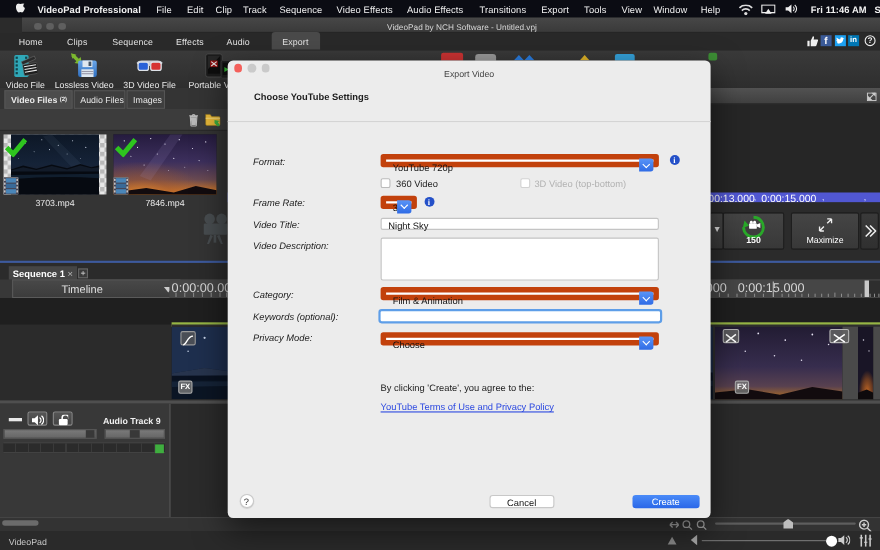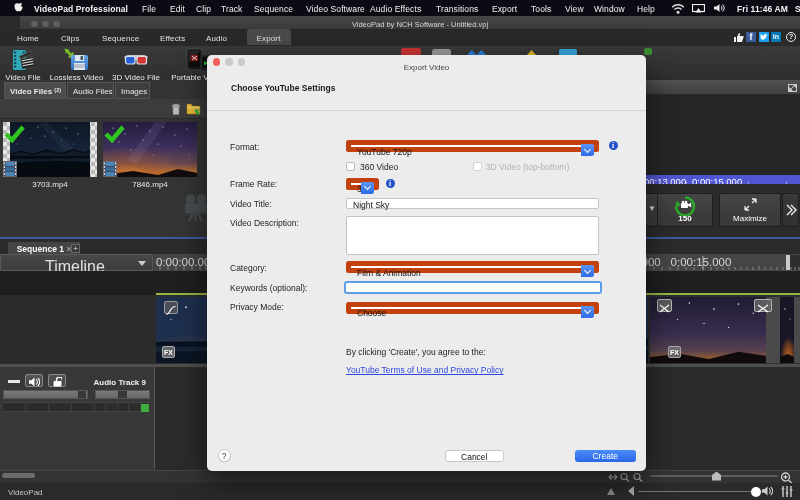--- a/index.html
+++ b/index.html
@@ -35,26 +35,26 @@
 
 
 #prevhead { left:207px; top:80px; width:593px; height:15px; background:linear-gradient(#525252,#404040); border-bottom:1px solid #2a2a2a;}
 #prevarea { left:207px; top:95px; width:593px; height:80px; background:#262626; }
 #bluebar { left:207px; top:175px; width:593px; height:9px; background:#5157d2; color:#fff; font-size:9.5px; }
 #ctrlarea { left:207px; top:184px; width:593px; height:53px; background:#2b2b2b; }
 .cbtn { position:absolute; top:9px; height:34px; background:linear-gradient(#454545,#383838); border:1px solid #1e1e1e; border-radius:2px; color:#fff; font-size:8px; text-align:center; }
 
 
 #seqrow { left:0; top:237px; width:800px; height:17px; background:#2b2b2b; border-top:2px solid #3d5a9e; }
-#seqtab { position:absolute; left:8px; top:3px; width:72px; height:14px; background:#454545; color:#fff; font-size:8.5px; font-weight:bold; padding-top:2px; text-align:center; }
+#seqtab { position:absolute; left:8px; top:3px; width:62px; height:14px; background:#454545; color:#fff; font-size:8.5px; font-weight:bold; padding-top:2px; text-align:center; }
 #plustab { position:absolute; left:71px; top:5px; width:9px; height:9px; background:#3a3a3a; border:1px solid #666; color:#ddd; font-size:8px; line-height:7px; text-align:center; }
 
 
 #tlrow { left:0; top:254px; width:800px; height:17px; background:#383838; }
-#tldrop { position:absolute; left:0; top:0; width:153px; height:17px; background:linear-gradient(#484848,#3c3c3c); border:1px solid #5a5a5a; color:#e0e0e0; font-size:16px; }
+#tldrop { position:absolute; left:11px; top:0; width:153px; height:17px; background:linear-gradient(#484848,#3c3c3c); border:1px solid #5a5a5a; color:#e0e0e0; font-size:10px; }
 #ruler { position:absolute; left:154px; top:0; width:646px; height:17px; background:#464646; color:#d0d0d0; font-size:9.5px; overflow:hidden; }
 
 #gaprow { left:0; top:271px; width:800px; height:24px; background:#1f1f1f; }
 
 
 #vtrack { left:0; top:295px; width:800px; height:69px; }
 .thead { position:absolute; left:0; top:0; width:155px; height:100%; background:#383838; border-right:1px solid #555; color:#efefef; font-size:8px; }
 .tbtn { position:absolute; width:18px; height:13px; background:linear-gradient(#555,#444); border:1px solid #888; border-radius:2px; }
 #vcontent { position:absolute; left:156px; top:0; width:644px; height:69px; background:#2e2e2e; }
 
@@ -63,21 +63,21 @@
 
 
 #scrollrow { left:0; top:470px; width:800px; height:13px; background:#333; border-top:1px solid #444; }
 
 #statusbar { left:0; top:483px; width:800px; height:17px; background:#2a2a2a; color:#c9c9c9; font-size:8px; }
 
 
 #dialog { left:207px; top:55px; width:439px; height:416px; background:#ececec; border-radius:5px; box-shadow:0 10px 30px rgba(0,0,0,.55); color:#1c1c1c; }
 #dialog .hdr { position:absolute; left:0; top:0; width:100%; height:18px; text-align:center; font-size:8px; color:#444; }
 #dlgsep { position:absolute; left:0; top:55px; width:100%; height:1px; background:#d4d4d4; }
-.dlbl { position:absolute; left:23px; font-size:8.5px; color:#1c1c1c; }
+.dlbl { position:absolute; left:23px; font-size:8.5px; color:#1c1c1c;font-style:italic; }
 .dfield { position:absolute; left:139px; width:253px; background:#fff; border:1px solid #c4c4c4; border-radius:2px; font-size:8.5px; color:#111; }
 .dselect { position:absolute; left:139px; width:253px; height:12px; background:#fff; border:5px solid #c2410c; border-radius:2.5px; font-size:8.5px; color:#111; }
 .bluebtn { position:absolute; right:0; top:-1px; width:13px; height:12px; background:linear-gradient(#5a95f8,#2f6be5); border-radius:0 2.5px 2.5px 0; }
 .bluebtn:after { content:""; position:absolute; left:3.6px; top:2.8px; width:4px; height:4px; border-right:1.4px solid #fff; border-bottom:1.4px solid #fff; transform:rotate(45deg); }
 .info { position:absolute; width:9px; height:9px; border-radius:50%; background:#2450c8; color:#fff; font-size:7.5px; font-weight:bold; text-align:center; line-height:9.5px; font-family:"Liberation Serif",serif; }
 .cb { position:absolute; width:9px; height:9px; background:#fff; border:1px solid #bbb; border-radius:2px; }
 .dbtn { position:absolute; top:394.5px; height:12px; border-radius:3px; font-size:8.5px; text-align:center; padding-top:1px; }
 </style>
 </head>
 <body>
@@ -85,21 +85,21 @@
 <div class="abs" id="menubar">
   <svg class="mi" style="left:14px;top:3px" width="9" height="10" viewBox="0 0 9 10">
       <path d="M6.3 0.2c-.7 0-1.3.4-1.7.4-.4 0-1-.4-1.7-.4C1.6.2.5 1.3.5 3.3c0 2.4 1.7 5 2.6 5 .5 0 .8-.3 1.5-.3s1 .3 1.5.3c.9 0 2.5-2.4 2.5-4.2-1-.4-1.4-1-1.4-1.9 0-.8.5-1.4 1-1.7-.4-.4-1.1-.3-1.9-.3z" fill="#eee"></path>
     </svg>
   <span class="mi" style="left:34px;font-weight:bold">VideoPad Professional</span>
   <span class="mi" style="left:142px">File</span>
   <span class="mi" style="left:170px">Edit</span>
   <span class="mi" style="left:196px">Clip</span>
   <span class="mi" style="left:221px">Track</span>
   <span class="mi" style="left:254px">Sequence</span>
-  <span class="mi" style="left:306px">Video Software</span>
+  <span class="mi" style="left:306px">Video Effects</span>
   <span class="mi" style="left:370px">Audio Effects</span>
   <span class="mi" style="left:436px">Transitions</span>
   <span class="mi" style="left:492px">Export</span>
   <span class="mi" style="left:531px">Tools</span>
   <span class="mi" style="left:565px">View</span>
   <span class="mi" style="left:594px">Window</span>
   <span class="mi" style="left:637px">Help</span>
   <svg class="mi" style="left:671px;top:3.5px" width="14" height="10" viewBox="0 0 14 10">
       <g stroke="#ddd" fill="none">
         <path d="M1.2 3.2 a8 8 0 0 1 11.6 0" stroke-width="1.5"></path>

